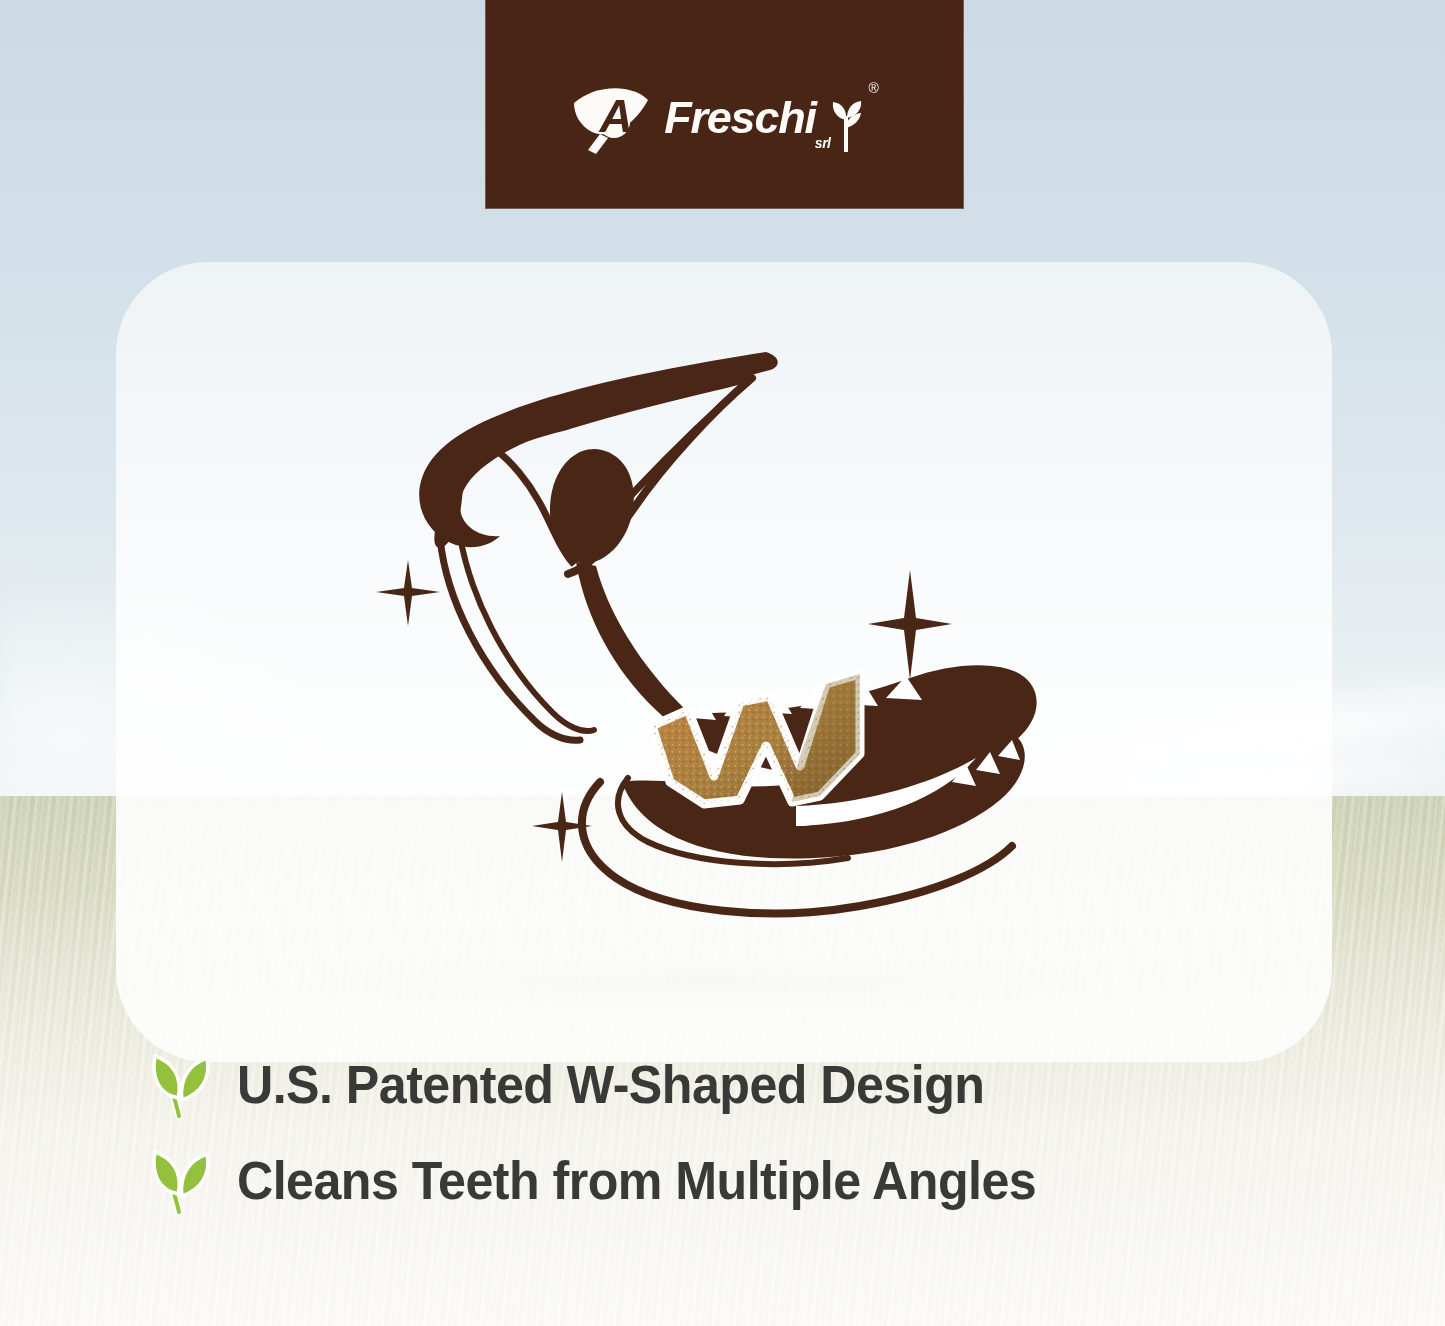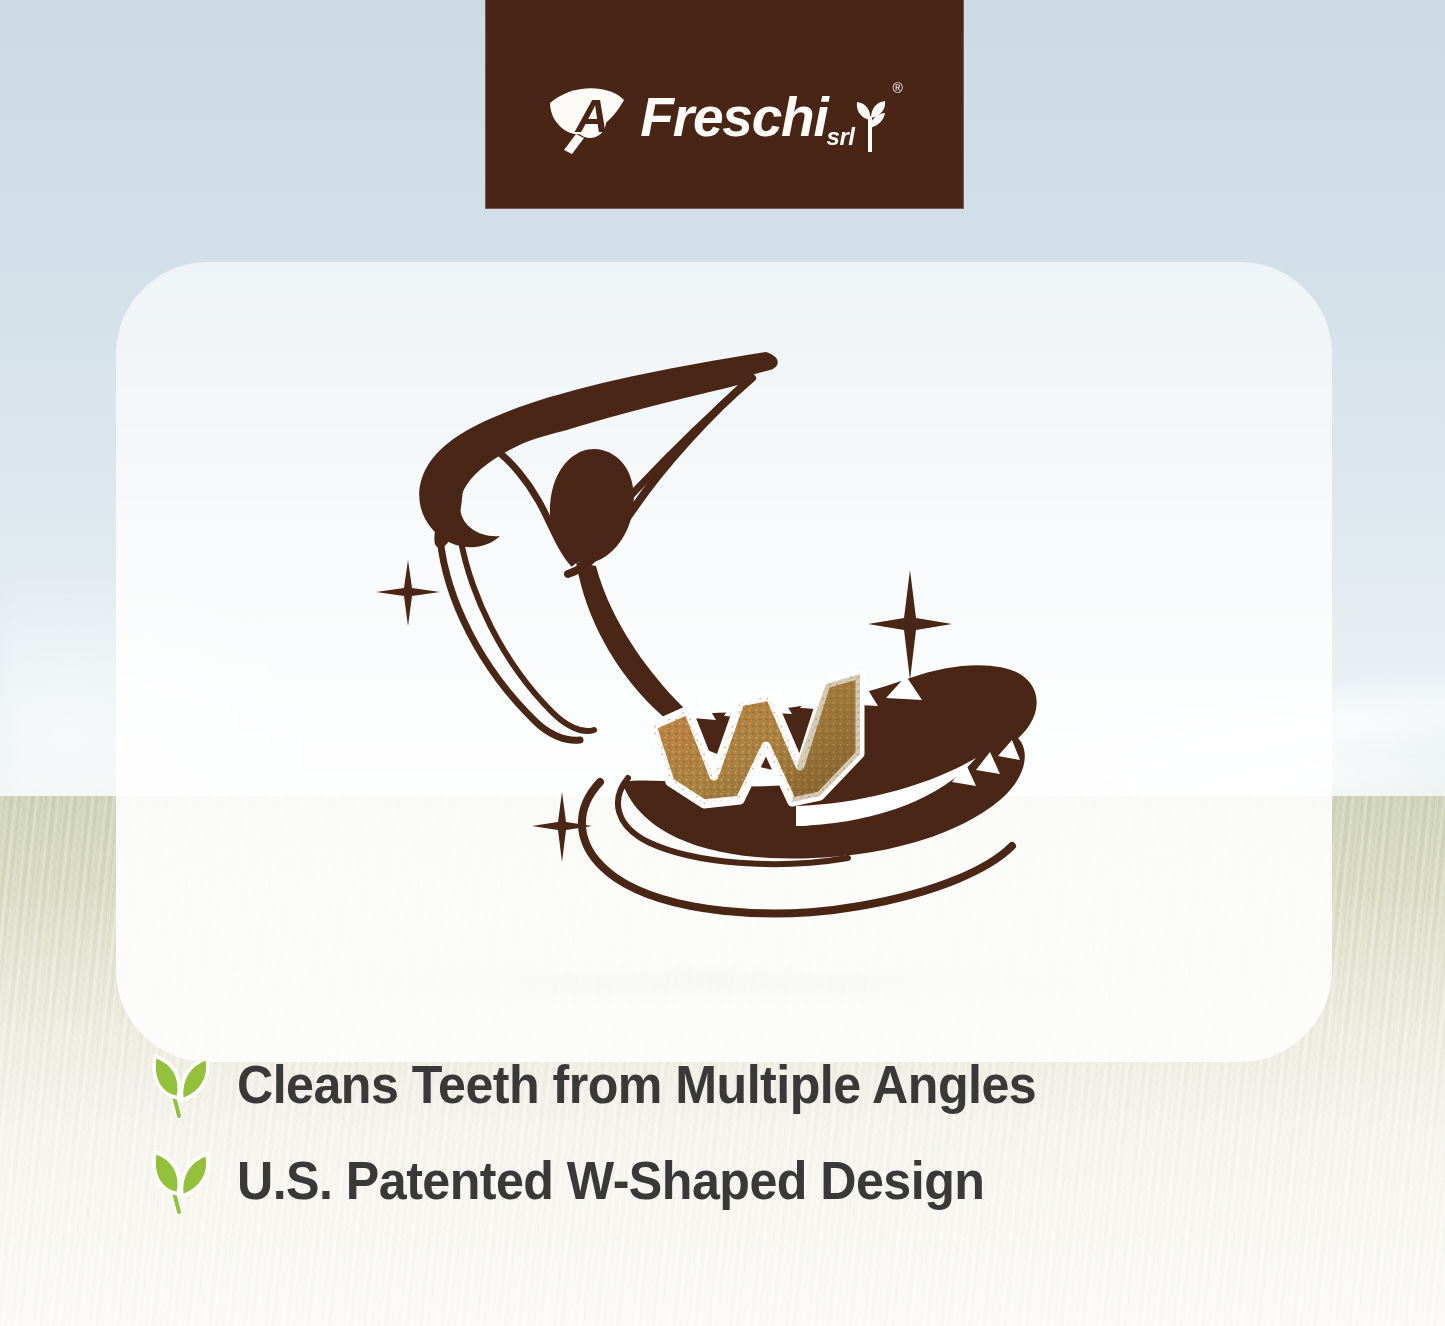--- a/index.html
+++ b/index.html
@@ -95,25 +95,25 @@
 
   
   .logo-bar {
     position:absolute; left:485px; top:-6px; width:479px; height:215px;
     background:#492516;
     border:1px solid rgba(255,255,255,.25);
     display:flex; align-items:center; justify-content:center;
   }
   .logo-lockup { display:flex; align-items:center; gap:2px; transform:translateY(16px); }
   .logo-word {
-    color:#fdfbf7; font-size:55px; font-weight:bold; font-style:italic;
+    color:#fdfbf7; font-size:45px; font-weight:bold; font-style:italic;
     letter-spacing:-1.2px; line-height:1;
   }
   .logo-srl {
-    color:#fdfbf7; font-size:24px; font-weight:bold; font-style:italic;
+    color:#fdfbf7; font-size:14px; font-weight:bold; font-style:italic;
     align-self:flex-end; margin-left:-3px; margin-bottom:3px; letter-spacing:-.5px;
   }
   .logo-reg {
     color:#fdfbf7; font-size:14px; align-self:flex-start; margin-top:-2px; margin-left:2px;
   }
 
   
   .illustration { position:absolute; left:300px; top:330px; width:760px; height:600px; }
 
   
@@ -275,29 +275,29 @@
 
   <div class="bullets">
 
     <div class="bullet">
       <svg class="bullet-icon" viewBox="0 0 72 72">
         <path d="M34 68 C30 52, 26 34, 18 20" stroke="#ffffff" stroke-width="7" fill="none" stroke-linecap="round"></path>
         <path d="M34 68 C30 52, 26 34, 18 20" stroke="#93c13e" stroke-width="4" fill="none" stroke-linecap="round"></path>
         <path d="M33 50 C14 46, 6 30, 10 8 C28 14, 38 30, 33 50 Z" fill="#93c13e" stroke="#ffffff" stroke-width="3.5"></path>
         <path d="M37 52 C56 46, 66 30, 62 10 C44 16, 34 32, 37 52 Z" fill="#93c13e" stroke="#ffffff" stroke-width="3.5"></path>
       </svg>
-      <div class="bullet-text">Cleans Teeth from Multiple Angles</div>
+      <div class="bullet-text">U.S. Patented W-Shaped Design</div>
     </div>
 
     <div class="bullet">
       <svg class="bullet-icon" viewBox="0 0 72 72">
         <path d="M34 68 C30 52, 26 34, 18 20" stroke="#ffffff" stroke-width="7" fill="none" stroke-linecap="round"></path>
         <path d="M34 68 C30 52, 26 34, 18 20" stroke="#93c13e" stroke-width="4" fill="none" stroke-linecap="round"></path>
         <path d="M33 50 C14 46, 6 30, 10 8 C28 14, 38 30, 33 50 Z" fill="#93c13e" stroke="#ffffff" stroke-width="3.5"></path>
         <path d="M37 52 C56 46, 66 30, 62 10 C44 16, 34 32, 37 52 Z" fill="#93c13e" stroke="#ffffff" stroke-width="3.5"></path>
       </svg>
-      <div class="bullet-text">U.S. Patented W-Shaped Design</div>
+      <div class="bullet-text">Cleans Teeth from Multiple Angles</div>
     </div>
 
 
   </div>
 
 </div>
 
 </body></html>

